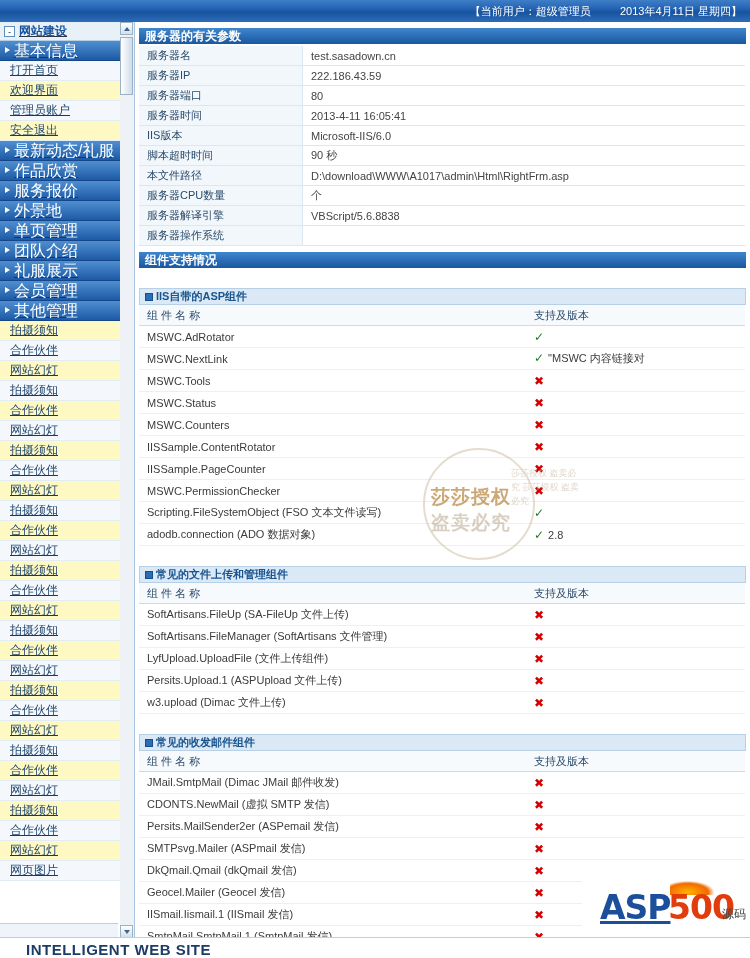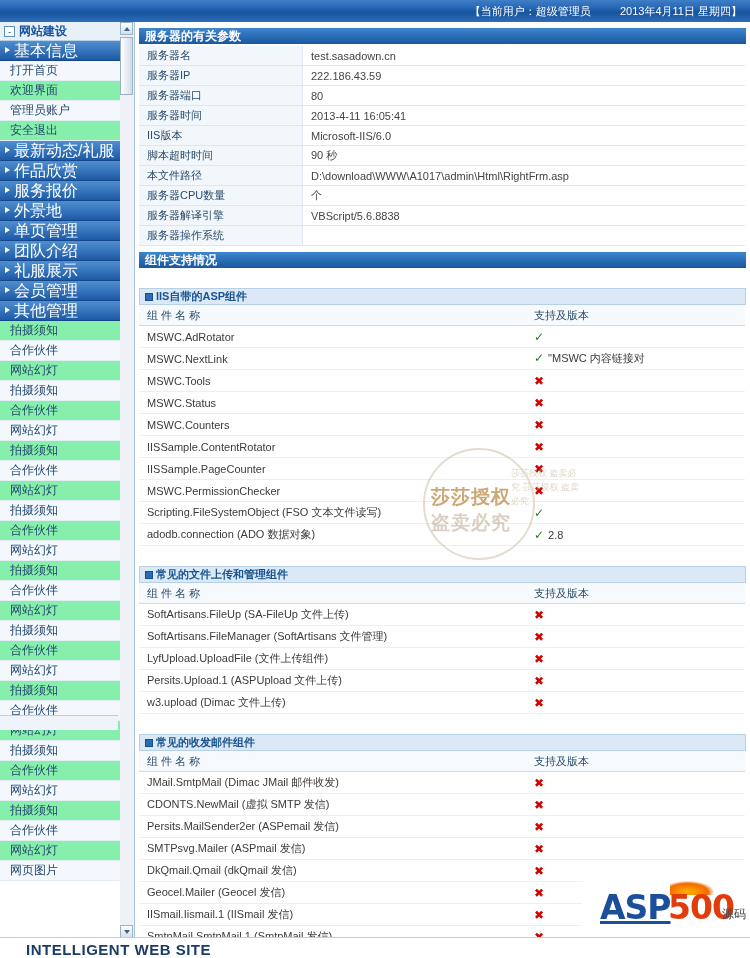--- a/index.html
+++ b/index.html
@@ -16,22 +16,22 @@
     background:linear-gradient(to bottom,#3f7fc8 0%,#1f5fae 45%,#17539f 55%,#2f6cb8 100%);
     border-bottom:1px solid #0d3f7f;
   }
   .topbar .userinfo{
     position:absolute;right:8px;top:4px;color:#ffffff;font-size:11px;white-space:nowrap;
   }
   .topbar .userinfo .date{margin-left:26px;}
 
   
   .leftcol{
-    position:absolute;left:0;top:22px;width:120px;height:708px;
-    background:#ffffff;border-right:1px solid #ec4899;
+    position:absolute;left:0;top:22px;width:120px;height:916px;
+    background:#ffffff;border-right:1px solid #ec4899;text-decoration:underline;
   }
   .menu-title{
     height:18px;line-height:18px;background:#e8f0f8;
     border-bottom:1px solid #b9cfe4;color:#17539f;font-size:12px;
     padding-left:4px;font-weight:bold;
   }
   .menu-title .sq{
     display:inline-block;width:9px;height:9px;border:1px solid #5f8fc0;background:#fff;
     color:#17539f;font-size:8px;line-height:9px;text-align:center;margin-right:4px;vertical-align:middle;
   }
@@ -39,21 +39,21 @@
     height:19px;line-height:19px;padding-left:14px;
     background:linear-gradient(to bottom,#4f8fd0,#1d5aa6);
     color:#ffffff;font-size:16px;position:relative;border-bottom:1px solid #16468a;
   }
   .grp:before{
     content:"";position:absolute;left:5px;top:6px;
     border-left:5px solid #ffffff;border-top:3.5px solid transparent;border-bottom:3.5px solid transparent;
   }
   .sub{
     height:19px;line-height:19px;padding-left:10px;font-size:12px;color:#24486f;
-    border-bottom:1px solid #e2ecf5;background:#86efac;
+    border-bottom:1px solid #e2ecf5;background:#fef9c3;
   }
   .sub.alt{background:#f4f8fc;}
   .leftcol .list{overflow:hidden;height:880px;}
   .leftfoot{
     position:absolute;left:0;bottom:0;width:118px;height:14px;border-top:1px solid #b9cfe4;background:#eef4fa;
   }
 
   
   .vscroll{
     position:absolute;left:120px;top:22px;width:14px;height:916px;background:#eef2f6;border-right:1px solid #a9c4de;

